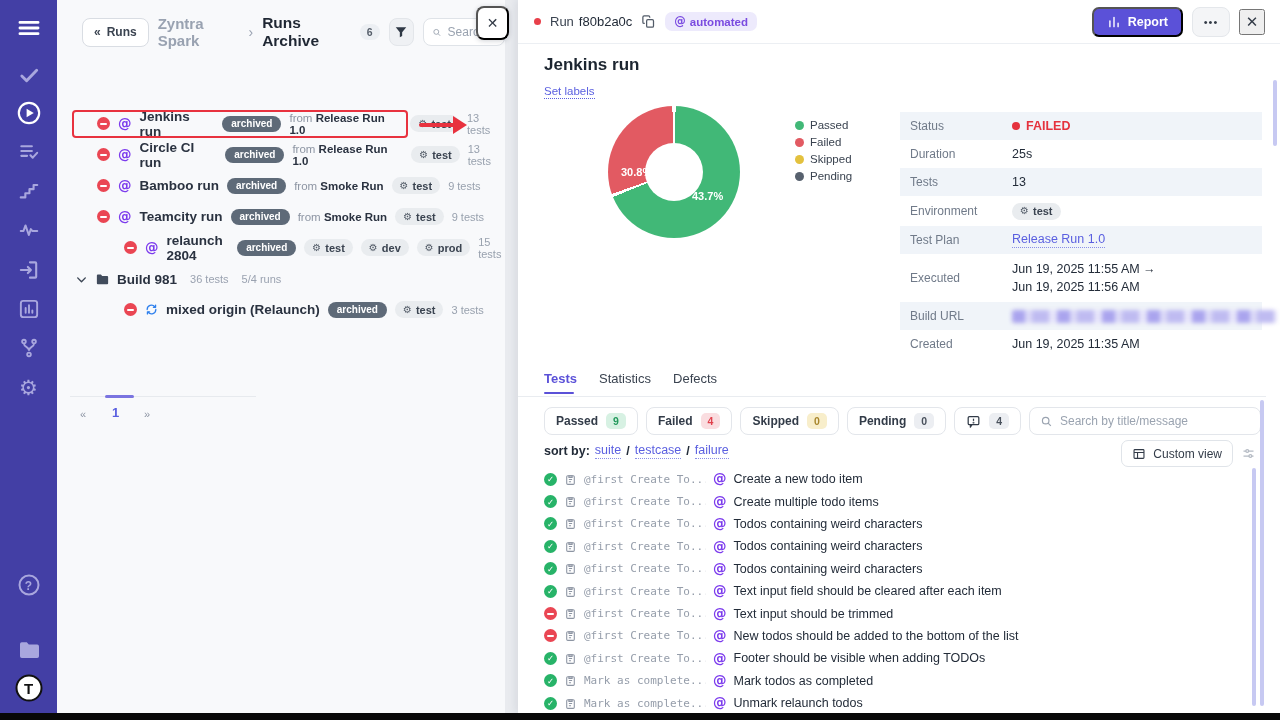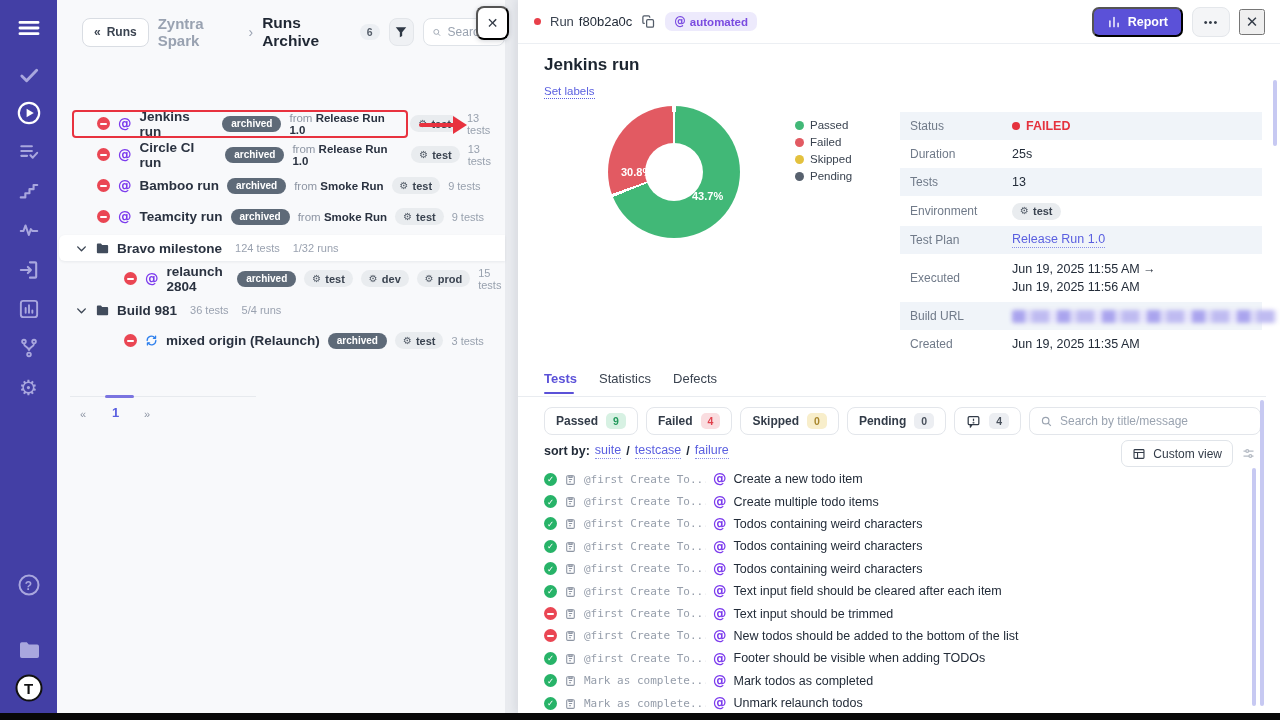--- a/index.html
+++ b/index.html
@@ -266,40 +266,20 @@
           <span class="at">@</span>
           <span class="run-name">Teamcity run</span>
           <span class="badge-archived">archived</span>
           <span class="from-lbl">from <b>Smoke Run</b></span>
           <span class="envpill">
             <span class="gear-s">⚙</span>
             <span>test</span>
           </span>
           <span class="tcount">9 tests</span>
         </div>
-        <div class="folder-row pinned">
-          <span class="pin" style="display: flex; align-items: center;">
-            <svg width="12" height="12" viewBox="0 0 24 24" fill="#a7aeb9">
-              <path d="M15 2.5l6.5 6.5-3 .8-1.2 4.5-4.3-4.3L4 19.5 2.5 22l2.5-1.5 9.5-9-4.3-4.3 4-1.2z"></path>
-            </svg>
-          </span>
-          <span style="display: flex; align-items: center;">
-            <svg width="13" height="13" viewBox="0 0 24 24" fill="none" stroke="#3c4654" stroke-width="2.6" stroke-linecap="round" stroke-linejoin="round">
-              <path d="M5 9l7 7 7-7"></path>
-            </svg>
-          </span>
-          <span style="display: flex; align-items: center;">
-            <svg width="15" height="15" viewBox="0 0 24 24" fill="#414c5c">
-              <path d="M3 5.5A1.5 1.5 0 014.5 4h5l2 2.5h8A1.5 1.5 0 0121 8v10a1.5 1.5 0 01-1.5 1.5h-15A1.5 1.5 0 013 18z"></path>
-            </svg>
-          </span>
-          <span class="folder-name">Bravo milestone</span>
-          <span class="fmeta">124 tests</span>
-          <span class="fmeta">1/32 runs</span>
-        </div>
         <div class="run-row indent">
           <span class="st-fail"></span>
           <span class="at">@</span>
           <span class="run-name">relaunch 2804</span>
           <span class="badge-archived">archived</span>
           <span class="envpill">
             <span class="gear-s">⚙</span>
             <span>test</span>
           </span>
           <span class="envpill">

